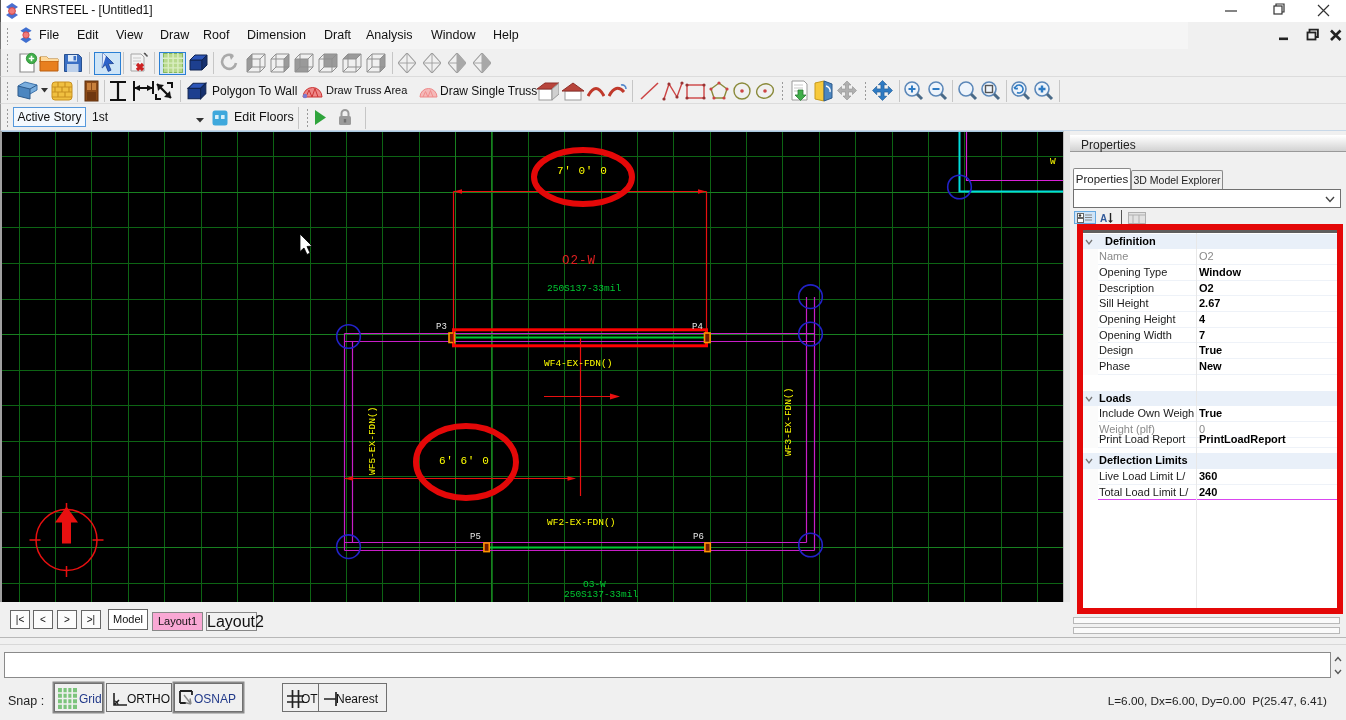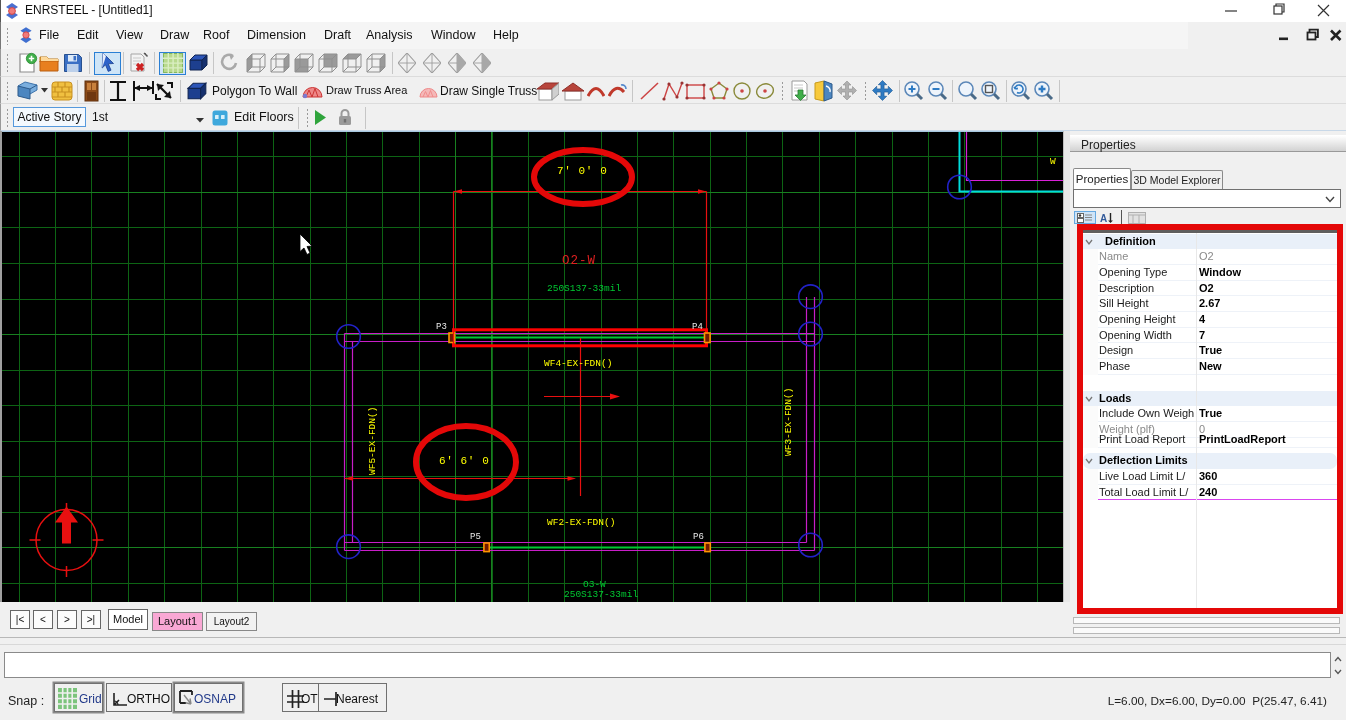--- a/index.html
+++ b/index.html
@@ -499,21 +499,21 @@
 <div class="abs" style="left:0;top:188.9px;width:254px;height:15.7px;border-bottom:1px solid #eef2f8;">
       <div class="abs" style="left:0;top:0;width:15px;height:15.7px;background:#fbfbfb;"></div>
       <span class="abs" style="left:16px;top:1px;color:#8a8a8a;white-space:nowrap;">Weight (plf)</span>
       <span class="abs" style="left:116px;top:1px;color:#8a8a8a;font-weight:normal;white-space:nowrap;">0</span>
     </div>
 <div class="abs" style="left:0;top:199px;width:304px;height:15.7px;border-bottom:1px solid #eef2f8;">
       <div class="abs" style="left:0;top:0;width:15px;height:15.7px;background:#fbfbfb;"></div>
       <span class="abs" style="left:16px;top:1px;color:#1a1a1a;white-space:nowrap;">Print Load Report</span>
       <span class="abs" style="left:116px;top:1px;color:#000;font-weight:bold;white-space:nowrap;">PrintLoadReport</span>
     </div>
-<div class="abs" style="left:0;top:220.3px;width:254px;height:15.7px;background:#e9f0f9;border-radius:7px;">
+<div class="abs" style="left:0;top:220.3px;width:254px;height:15.7px;background:#e9f0f9;">
       <svg class="abs" style="left:2px;top:4px;" width="8" height="8" viewBox="0 0 8 8">
         <path d="M1 2 L4 6 L7 2" fill="none" stroke="#777" stroke-width="1.3"></path>
       </svg>
       <span class="abs" style="left:16px;top:1px;font-weight:bold;color:#000;">Deflection Limits</span>
     </div>
 <div class="abs" style="left:0;top:236.0px;width:254px;height:15.7px;border-bottom:1px solid #eef2f8;">
       <div class="abs" style="left:0;top:0;width:15px;height:15.7px;background:#fbfbfb;"></div>
       <span class="abs" style="left:16px;top:1px;color:#1a1a1a;white-space:nowrap;">Live Load Limit L/</span>
       <span class="abs" style="left:116px;top:1px;color:#000;font-weight:bold;white-space:nowrap;">360</span>
     </div>
@@ -526,21 +526,21 @@
 </div>
 <div class="abs" style="left:1073px;top:617px;width:267px;height:7px;background:#fafafa;border:1px solid #b8b8b8;"></div>
 <div class="abs" style="left:1073px;top:627px;width:267px;height:7px;background:#fafafa;border:1px solid #b8b8b8;"></div>
 <div class="abs" style="left:0;top:602px;width:1070px;height:35px;background:#f0f0f0;">
 <div class="abs" style="left:10px;top:8px;width:20px;height:19px;background:#fcfcfc;border:1px solid #666;font-size:10px;text-align:center;line-height:17px;color:#111;">|&lt;</div>
 <div class="abs" style="left:33px;top:8px;width:20px;height:19px;background:#fcfcfc;border:1px solid #666;font-size:10px;text-align:center;line-height:17px;color:#111;">&lt;</div>
 <div class="abs" style="left:57px;top:8px;width:20px;height:19px;background:#fcfcfc;border:1px solid #666;font-size:10px;text-align:center;line-height:17px;color:#111;">&gt;</div>
 <div class="abs" style="left:81px;top:8px;width:20px;height:19px;background:#fcfcfc;border:1px solid #666;font-size:10px;text-align:center;line-height:17px;color:#111;">&gt;|</div>
 <div class="abs" style="left:108px;top:7px;width:40px;height:21px;background:#fff;border:1px solid #666;font-size:11px;text-align:center;line-height:19px;color:#111;z-index:2;">Model</div>
 <div class="abs" style="left:152px;top:10px;width:51px;height:19px;background:#f9a8d4;border:1px solid #888;font-size:11px;text-align:center;line-height:17px;color:#111;">Layout1</div>
-<div class="abs" style="left:206px;top:10px;width:51px;height:19px;background:#f2f2f2;border:1px solid #888;font-size:10px;text-align:center;line-height:17px;color:#111;">Layout2</div>
+<div class="abs" style="left:206px;top:10px;width:51px;height:19px;background:#f2f2f2;border:1px solid #888;font-size:16px;text-align:center;line-height:17px;color:#111;">Layout2</div>
 </div>
 <div class="abs" style="left:0;top:637px;width:1346px;height:43px;background:#f0f0f0;border-top:1px solid #b8b8b8;">
 <div class="abs" style="left:0;top:6px;width:1346px;height:1px;background:#d8d8d8;"></div>
 <div class="abs" style="left:4px;top:14px;width:1327px;height:26px;background:#fff;border:1px solid #8a8a8a;"></div>
 <svg class="abs" style="left:1332px;top:15px;" width="12" height="25" viewBox="0 0 12 25">
  <path d="M3 8 L6 4.5 L9 8" fill="none" stroke="#555" stroke-width="1.3"></path>
  <path d="M3 17 L6 20.5 L9 17" fill="none" stroke="#555" stroke-width="1.3"></path>
 </svg>
 </div>
 <div class="abs" style="left:0;top:680px;width:1346px;height:40px;background:#f0f0f0;">

